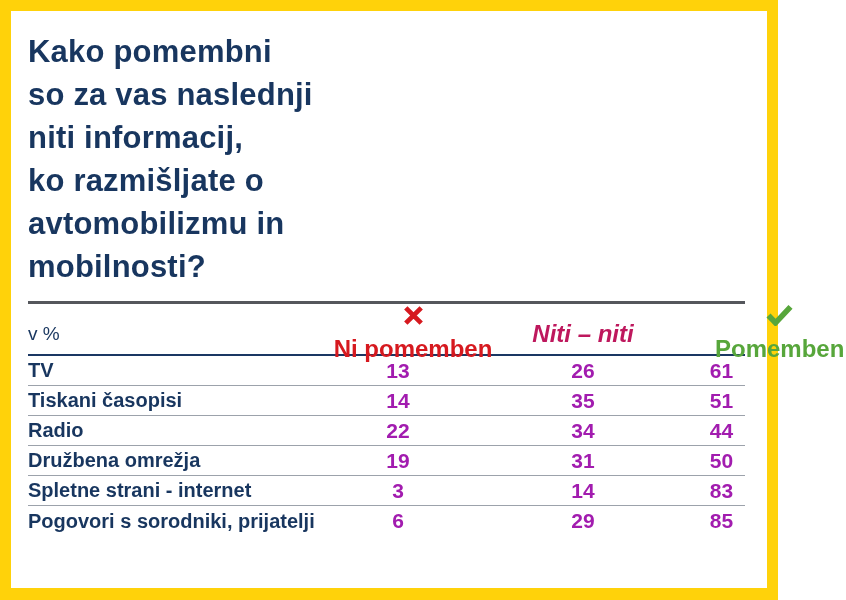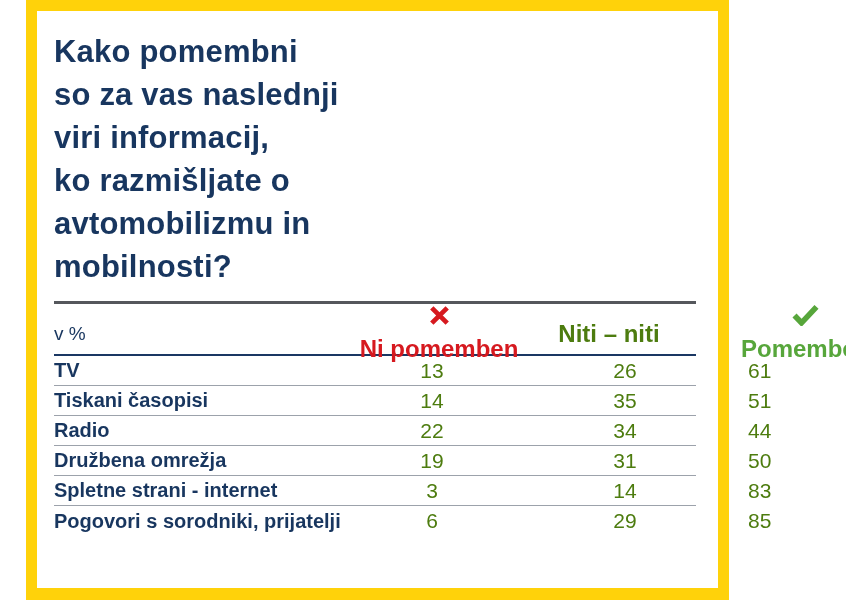--- a/index.html
+++ b/index.html
@@ -4,26 +4,25 @@
 <style>
   html, body { margin: 0; padding: 0; }
   body {
     width: 846px; height: 600px;
     font-family: "Liberation Sans", sans-serif;
     background: #ffffff;
     overflow: hidden;
   }
   .page {
     box-sizing: border-box;
-    width: 703px; height: 600px;
+    width: 778px; height: 600px;
     border: 11px solid #FFD20A;
     border-bottom-width: 12px;
     background: #ffffff;
     position: relative;
-    margin-left: 26px;
   }
   .content {
     padding: 19px 22px 0 17px;
   }
   .title {
     color: #18365F;
     font-size: 31px;
     font-weight: bold;
     line-height: 43px;
     letter-spacing: 0.2px;
@@ -54,56 +53,55 @@
     display: flex;
     align-items: center;
     justify-content: center;
     gap: 9px;
     font-size: 24px;
     font-weight: bold;
     white-space: nowrap;
     flex-direction: column;
   }
   .col-head.negative { color: #D6191F; transform: translateX(15px); }
-  .col-head.neutral  { color: #4d7c0f; }
+  .col-head.neutral  { color: #be185d; font-style: italic; }
   .col-head.positive { color: #57A63B; transform: translateX(17px); }
   .icon { display: inline-flex; flex: 0 0 auto; }
   .trow {
     display: grid;
     grid-template-columns: 300px 140px 230px 1fr;
     align-items: center;
     box-sizing: border-box;
     height: 30px;
     border-bottom: 1px solid #9CA2AB;
-    gap: 8px;
   }
   .trow:last-child { border-bottom: none; }
   .row-label {
     color: #18365F;
     font-size: 20px;
     font-weight: bold;
     white-space: nowrap;
   }
   .cell-num {
-    color: #4d7c0f;
+    color: #a21caf;
     font-size: 21px;
-    font-weight: normal;
+    font-weight: bold;
     text-align: center;
   }
 </style>
 </head>
 <body>
 
 <div class="page">
   <div class="content">
 
     <div class="title">
       <div>Kako pomembni</div>
       <div>so za vas naslednji</div>
-      <div>viri informacij,</div>
+      <div>niti informacij,</div>
       <div>ko razmišljate o</div>
       <div>avtomobilizmu in</div>
       <div>mobilnosti?</div>
     </div>
 
     <div class="divider-top"></div>
 
     <div class="thead">
       <div class="unit-label">v %</div>
 

